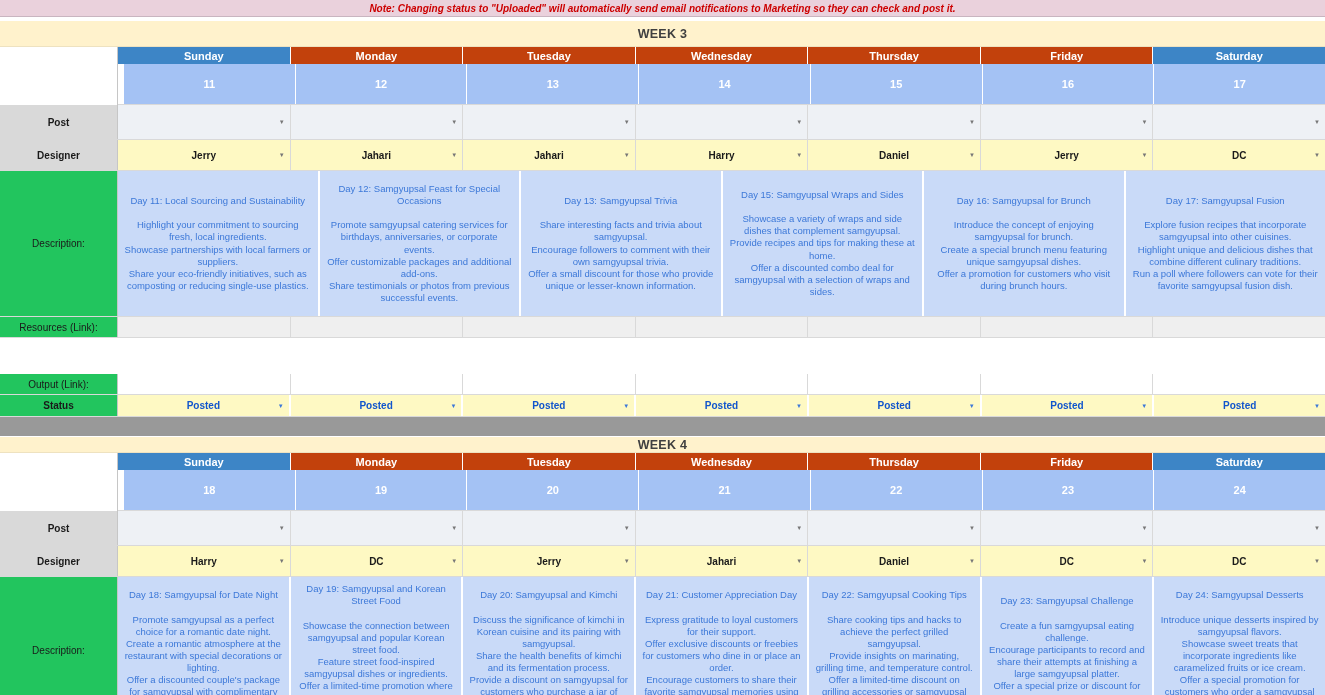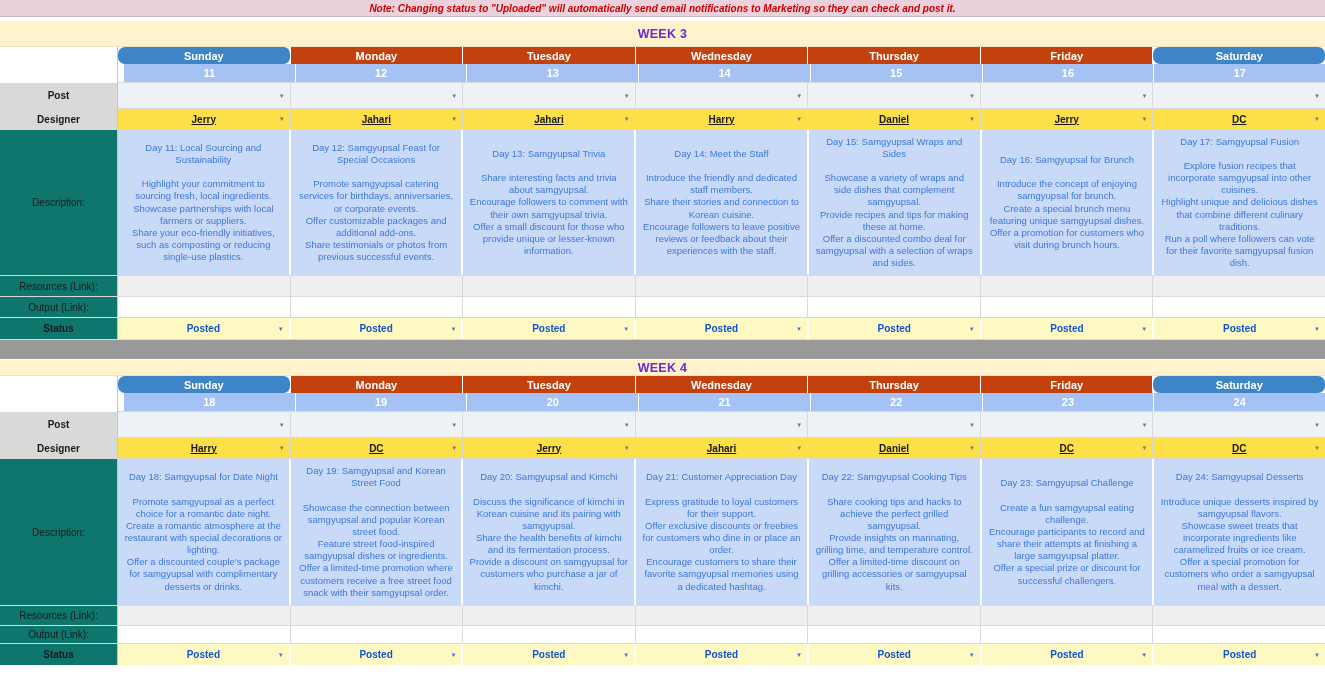--- a/index.html
+++ b/index.html
@@ -12,62 +12,62 @@
   .note-bar{
     height:17px;background:#ead1dc;border-bottom:1px solid #c9b5c0;
     display:flex;align-items:center;justify-content:center;
     color:#cc0000;font-size:10px;font-weight:bold;font-style:italic;
     box-sizing:border-box;
   }
   .gap{height:4px;background:#fff;}
   
   .week-title{
     background:#fff2cc;display:flex;align-items:center;justify-content:center;
-    color:#6d28d9;font-weight:bold;font-size:12.5px;letter-spacing:.3px;
+    color:#404040;font-weight:bold;font-size:12.5px;letter-spacing:.3px;
     box-sizing:border-box;border-bottom:1px solid #eee2c0;
   }
   .wt3{height:26px;}
   .wt4{height:16px;}
   
   .row{display:flex;box-sizing:border-box;border-bottom:1px solid #d9d9d9;}
   .lbl{
     flex:0 0 118px;width:118px;box-sizing:border-box;border-right:1px solid #c6c6c6;
     display:flex;align-items:center;justify-content:center;
     font-size:10px;color:#1a1a1a;text-align:center;
   }
   .lbl-dark{background:#d9d9d9;font-weight:bold;}
-  .lbl-light{background:#0f766e;}
+  .lbl-light{background:#22c55e;}
   .lbl-bold{font-weight:bold;}
   .cell{
     flex:1 1 0;box-sizing:border-box;position:relative;
     display:flex;align-items:center;justify-content:center;
     font-size:10px;color:#1a1a1a;overflow:hidden;
   }
   .cell:last-child{border-right:none !important;}
   
   .corner{flex:0 0 118px;width:118px;background:#fff;border-right:1px solid #c6c6c6;box-sizing:border-box;}
   .head-cols{flex:1 1 0;display:flex;flex-direction:column;}
   .r-daynames{height:17px;border-bottom:none;}
-  .r-dates{height:19px;border-bottom:1px solid #d9d9d9;padding-left:6px;}
+  .r-dates{height:41px;border-bottom:1px solid #d9d9d9;padding-left:6px;}
   .dn{background:#c2410c;color:#fff;font-weight:bold;font-size:11px;border-right:1px solid #fff;}
-  .dn.dark{background:#3d85c6;border-radius:7px;}
+  .dn.dark{background:#3d85c6;}
   .dt{background:#a4c2f4;color:#fff;font-weight:bold;font-size:11px;border-right:1px solid #fff;}
   
-  .r-post{height:26px;}
-  .r-designer{height:21px;}
+  .r-post{height:35px;}
+  .r-designer{height:31px;}
   .r-desc3{height:146px;}
   .r-desc4{height:147px;}
   .r-res{height:21px;}
-  .r-out{height:21px;}
+  .r-out{height:21px;margin-top:36px;}
   .r-status{height:22px;}
   .w4 .r-res{height:20px;}
   .w4 .r-out{height:18px;}
   .w4 .r-status{height:21px;border-bottom:none;}
   .post-cell{background:#eef1f5;border-right:1px solid #d9d9d9;}
-  .designer-cell{background:#fde047;border-right:1px solid #d9d9d9;font-weight:bold;text-decoration:underline;}
+  .designer-cell{background:#fef9c3;border-right:1px solid #d9d9d9;font-weight:bold;}
   .desc-cell{
     background:#c9daf8;border-right:2px solid #fff;color:#3c78d8;
     font-size:9.5px;line-height:1.28;text-align:center;padding:3px 6px;
   }
   .desc-cell .txt{white-space:pre-line;}
   .res-cell{background:#efefef;border-right:1px solid #d9d9d9;}
   .out-cell{background:#fff;border-right:1px solid #d9d9d9;}
   .status-cell{background:#fef9c3;border-right:2px solid #fff;color:#1155cc;font-weight:bold;}
   .arr{
     position:absolute;right:5px;top:50%;transform:translateY(-50%);
@@ -197,27 +197,20 @@
 Share testimonials or photos from previous successful events.</span>
         </div>
       <div class="cell desc-cell">
           <span class="txt">Day 13: Samgyupsal Trivia
 
 Share interesting facts and trivia about samgyupsal.
 Encourage followers to comment with their own samgyupsal trivia.
 Offer a small discount for those who provide unique or lesser-known information.</span>
         </div>
       <div class="cell desc-cell">
-          <span class="txt">Day 14: Meet the Staff
-
-Introduce the friendly and dedicated staff members.
-Share their stories and connection to Korean cuisine.
-Encourage followers to leave positive reviews or feedback about their experiences with the staff.</span>
-        </div>
-      <div class="cell desc-cell">
           <span class="txt">Day 15: Samgyupsal Wraps and Sides
 
 Showcase a variety of wraps and side dishes that complement samgyupsal.
 Provide recipes and tips for making these at home.
 Offer a discounted combo deal for samgyupsal with a selection of wraps and sides.</span>
         </div>
       <div class="cell desc-cell">
           <span class="txt">Day 16: Samgyupsal for Brunch
 
 Introduce the concept of enjoying samgyupsal for brunch.

